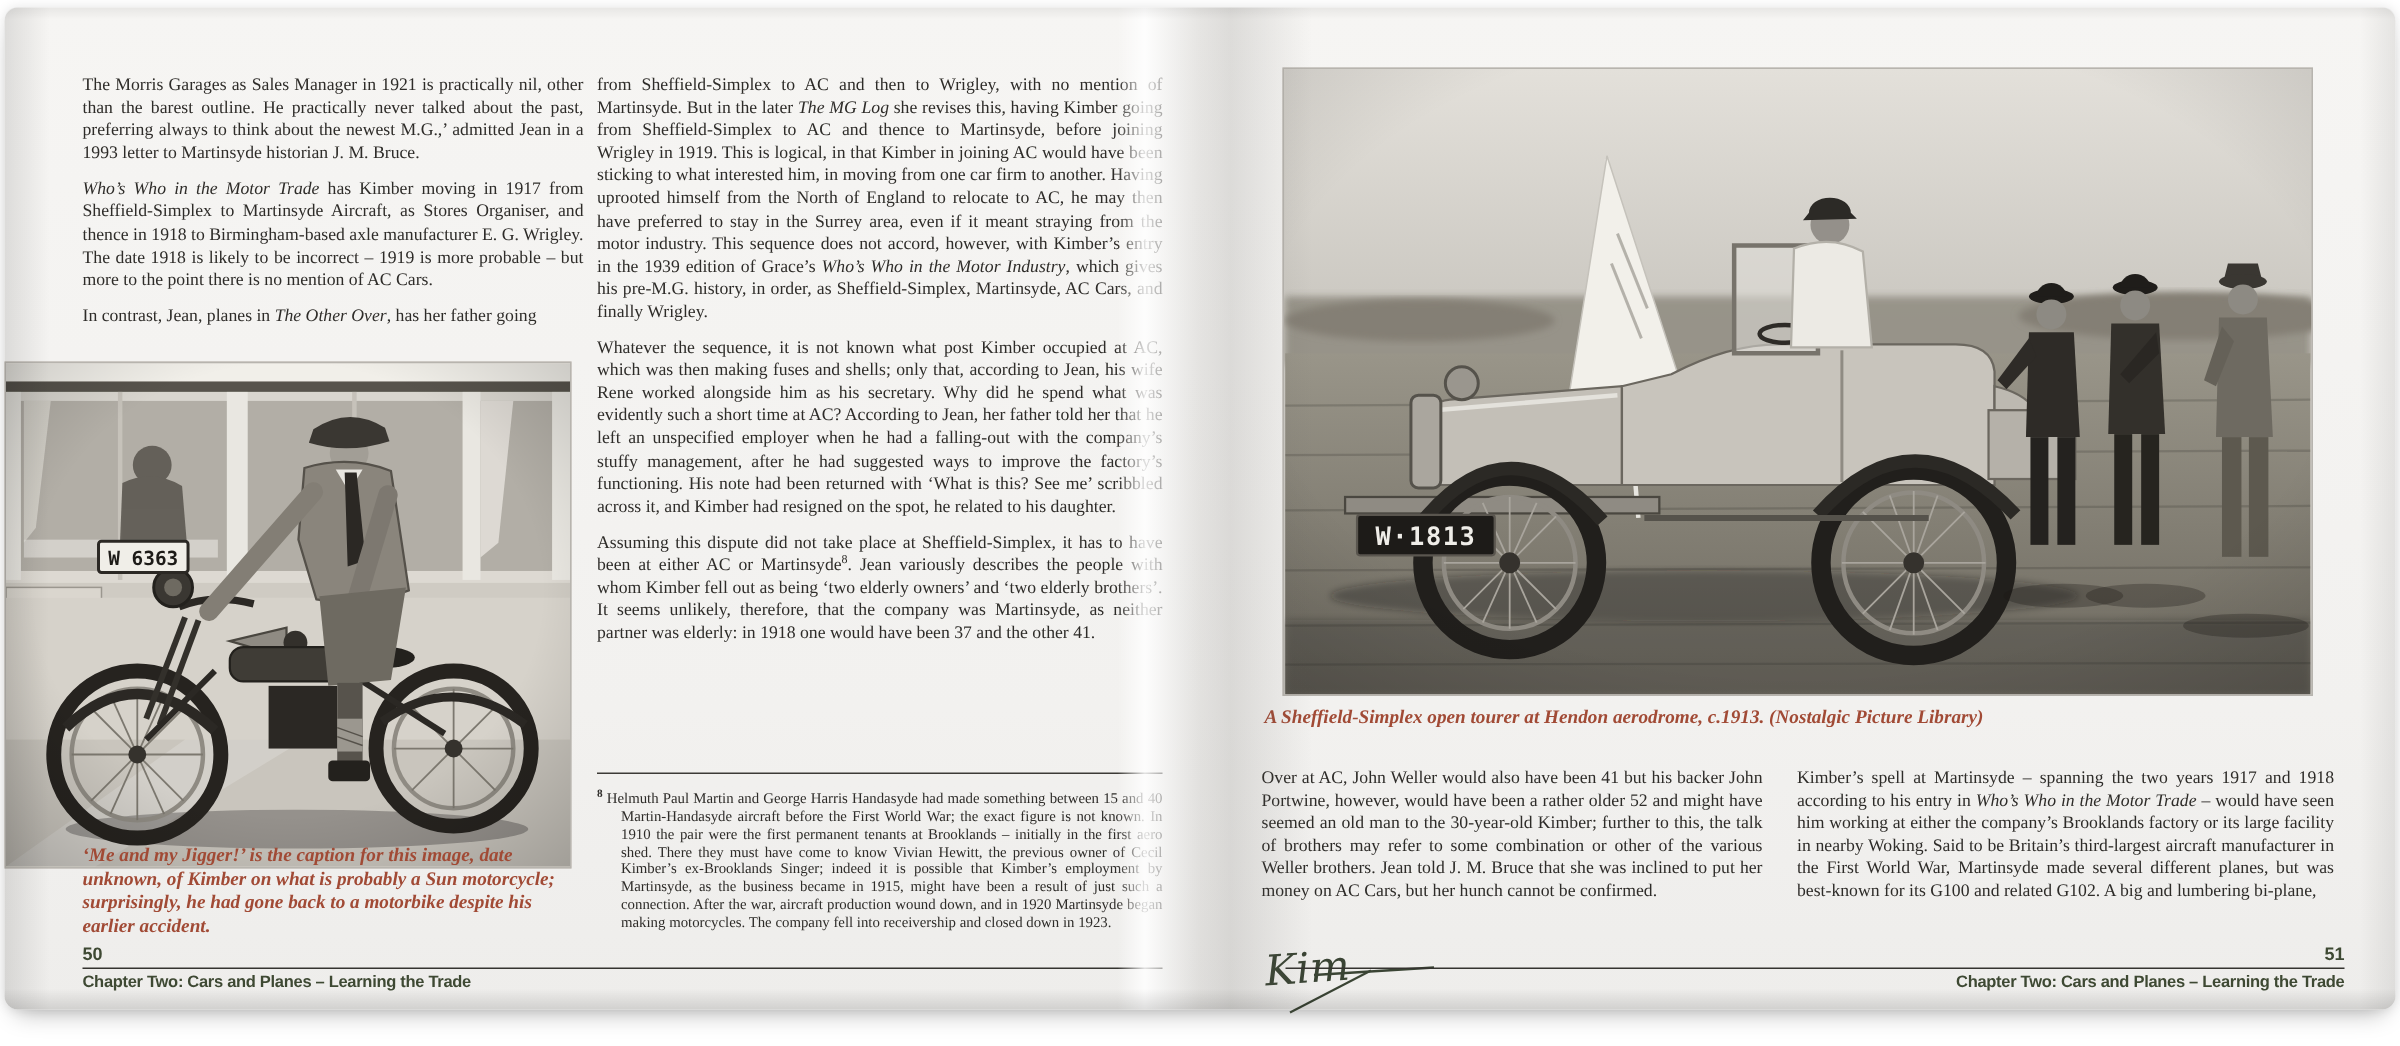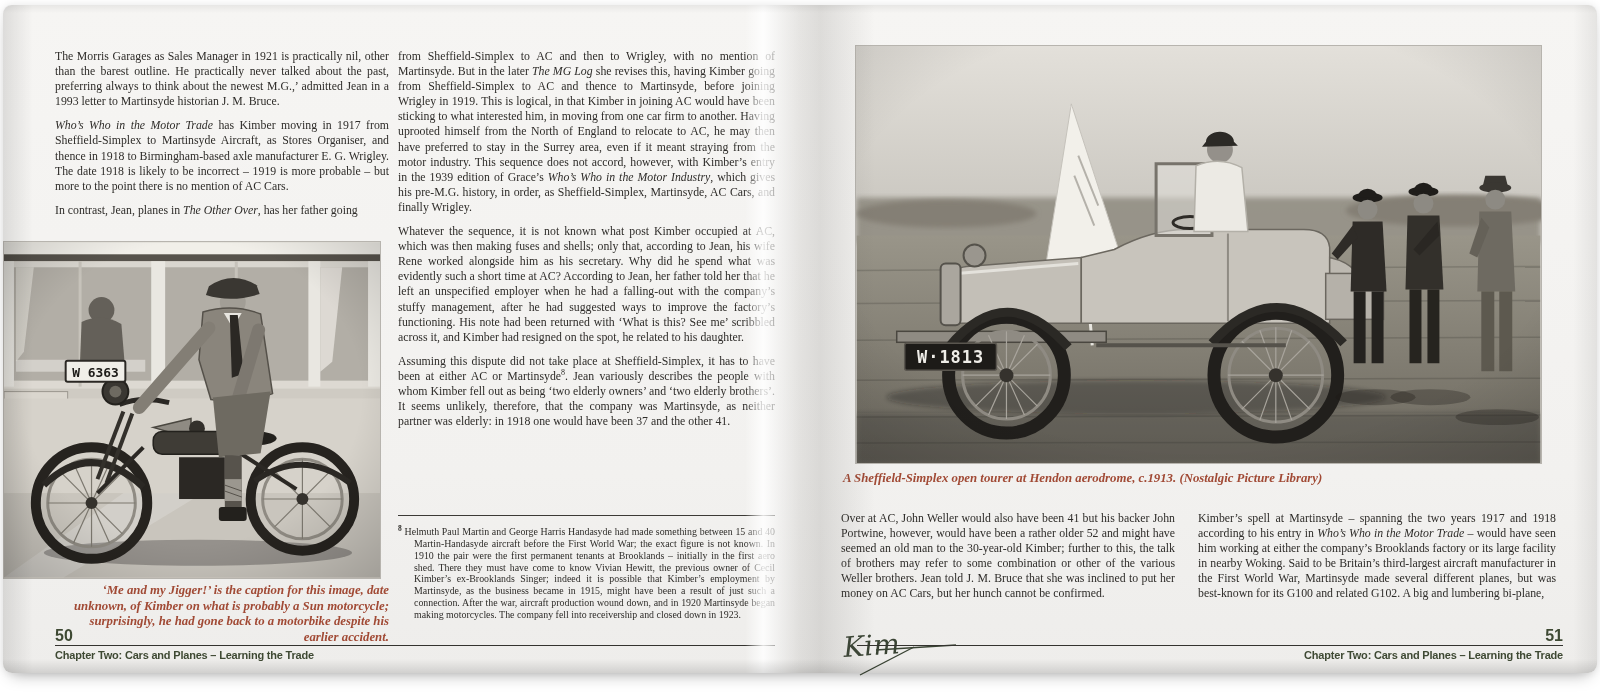--- a/index.html
+++ b/index.html
@@ -32,21 +32,21 @@
 
   .caption{font-style:italic;font-weight:bold;font-size:12.8px;line-height:15.6px;
            color:#a14a35;text-align:left;}
 
   .footnote-rule{border:0;border-top:1.8px solid #3c3a36;margin:0 0 7px 0;}
   .footnote{font-size:9.9px;line-height:11.8px;text-align:justify;
             padding-left:16px;text-indent:-16px;}
   .fn-marker{font-weight:bold;font-size:7.5px;vertical-align:super;}
 
   .footer .page-num{font-family:"Liberation Sans",sans-serif;font-weight:bold;
-                    font-size:16px;line-height:14px;color:#3e4933;}
+                    font-size:12px;line-height:14px;color:#3e4933;}
   .footer .rule{border:0;border-top:1.4px solid #34332f;margin:2px 0 3px 0;}
   .footer .chapter{font-family:"Liberation Sans",sans-serif;font-weight:bold;
                    font-size:11px;line-height:12px;color:#3e4933;letter-spacing:-0.2px;}
   .footer.right-align{text-align:right;}
 
   .photo{border:1px solid #b7b4ae;box-sizing:border-box;background:#cfccc6;overflow:hidden;}
   .photo svg{display:block;}
 </style>
 </head>
 <body>
@@ -168,21 +168,21 @@
           <rect x="222" y="214" width="17" height="54" fill="#57534c"></rect>
           <rect x="222" y="238" width="17" height="22" fill="#9b978f"></rect>
           <line x1="222" y1="244" x2="239" y2="250" stroke="#55514a" stroke-width="1"></line>
           <line x1="222" y1="250" x2="239" y2="256" stroke="#55514a" stroke-width="1"></line>
           <rect x="216" y="266" width="28" height="14" rx="3" fill="#23211d"></rect>
         </g>
         <rect width="378" height="337" fill="url(#gVig)"></rect>
       </svg>
     </div>
 
-    <div class="abs caption" style="left:52px;top:578px;width:334px;text-align:right;">‘Me and my Jigger!’ is the caption for this image, date unknown, of Kimber on what is probably a Sun motorcycle; surprisingly, he had gone back to a motorbike despite his earlier accident.</div>
+    <div class="abs caption" style="left:52px;top:558px;width:334px;">‘Me and my Jigger!’ is the caption for this image, date unknown, of Kimber on what is probably a Sun motorcycle; surprisingly, he had gone back to a motorbike despite his earlier accident.</div>
 
     <div class="abs footer" style="left:52px;top:624px;width:720px;">
       <div class="page-num">50</div>
       <hr class="rule">
       <div class="chapter">Chapter Two: Cars and Planes – Learning the Trade</div>
     </div>
   </div>
 
   <div class="abs" style="left:797px;top:0;width:797px;height:668px;">
 

